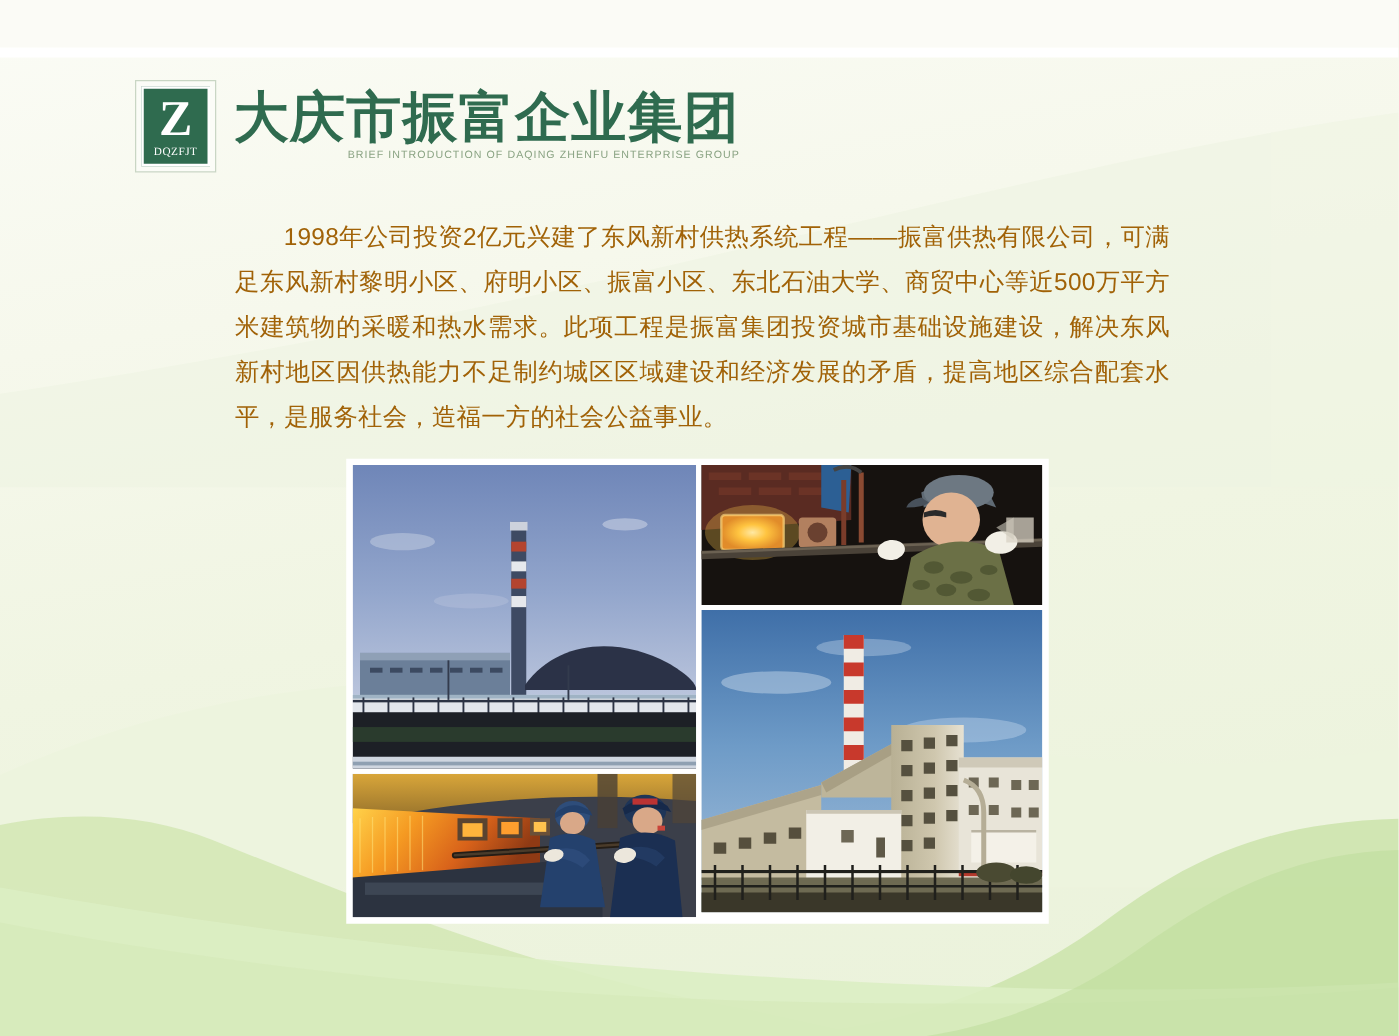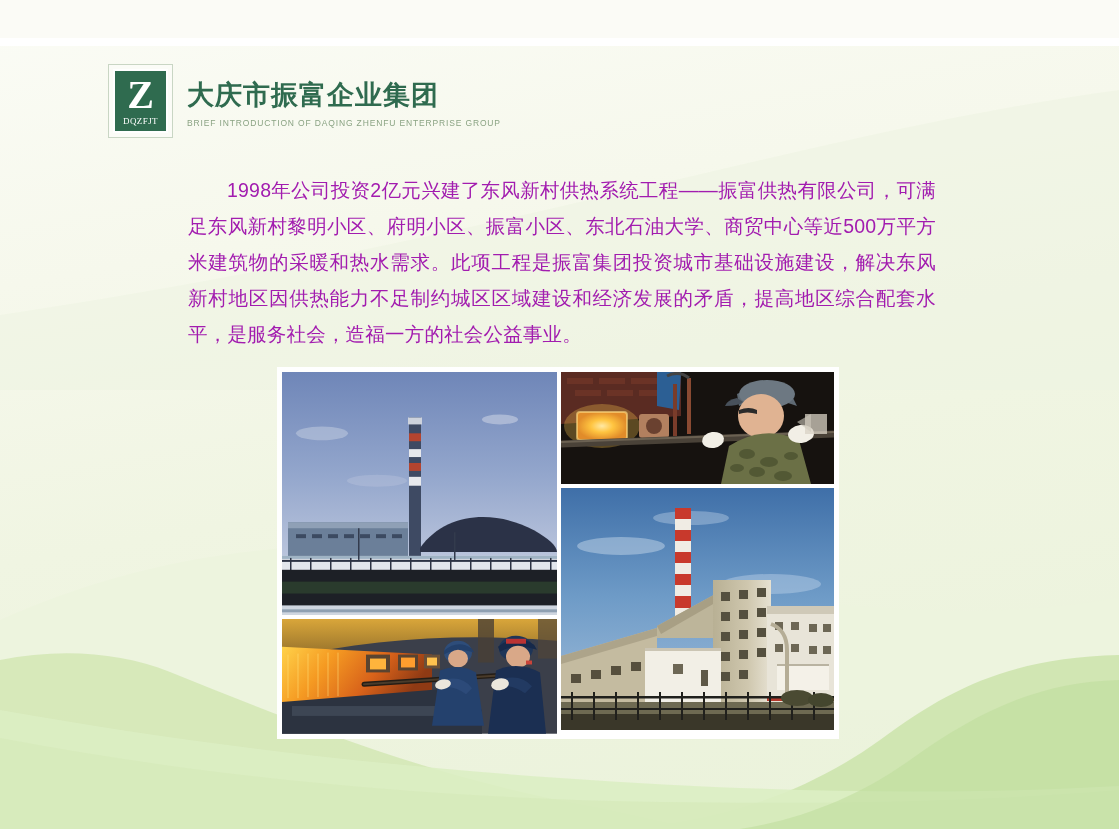--- a/index.html
+++ b/index.html
@@ -72,40 +72,40 @@
     color:#ffffff;
     font-family:"Liberation Serif", serif;
     font-size:9px;
     letter-spacing:.4px;
     margin-top:1px;
     text-align:center;
   }
   .title-block { margin-left:14px; padding-top:12px; }
   .title-cn {
     color:#2f6b4f;
-    font-size:27px;
+    font-size:44px;
     font-weight:bold;
     letter-spacing:1px;
     line-height:38px;
     white-space:nowrap;
   }
   .title-en {
     color:#8aa383;
     font-size:8.5px;
     letter-spacing:.85px;
     margin-top:4px;
     white-space:nowrap;
     text-align:right;
   }
 
   
   .body-text {
     position:absolute;
     left:188px; top:172px; width:748px;
-    color:#a21caf;
+    color:#a16207;
     font-size:19.5px;
     line-height:36px;
     text-align:justify;
     text-indent:39px;
     letter-spacing:.2px;
   }
 
   
   .collage {
     position:absolute;

